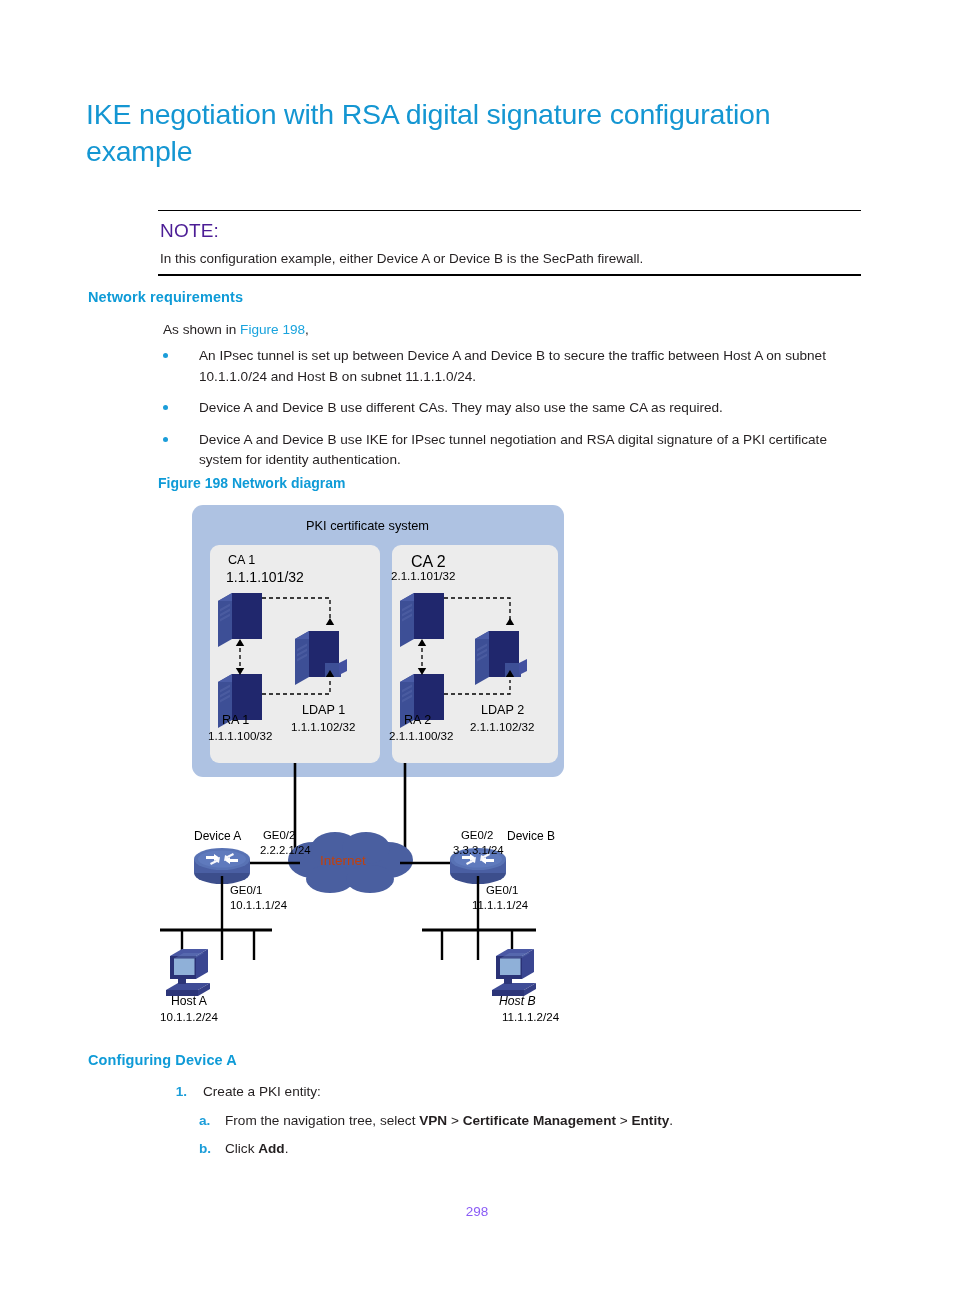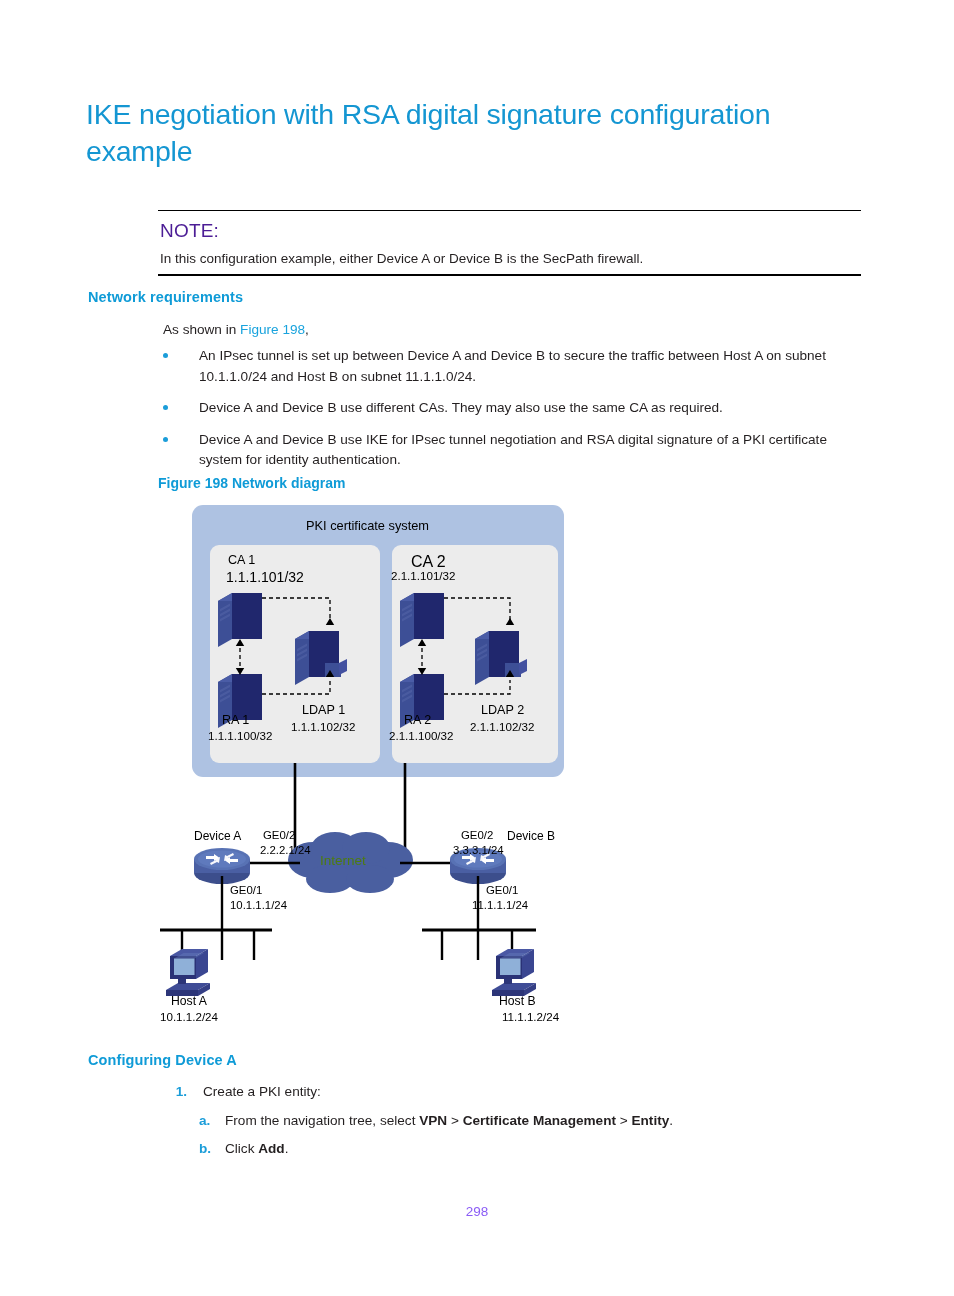--- a/index.html
+++ b/index.html
@@ -366,25 +366,25 @@
     <div class="fig-label" style="left:110px; top:346px; font-size:11.4px;">2.2.2.1/24</div>
     <div class="fig-label" style="left:80px; top:386px; font-size:11.4px;">GE0/1</div>
     <div class="fig-label" style="left:80px; top:401px; font-size:11.4px;">10.1.1.1/24</div>
 
     <div class="fig-label" style="left:357px; top:331px; font-size:12px;">Device B</div>
     <div class="fig-label" style="left:311px; top:331px; font-size:11.4px;">GE0/2</div>
     <div class="fig-label" style="left:303px; top:346px; font-size:11.4px;">3.3.3.1/24</div>
     <div class="fig-label" style="left:336px; top:386px; font-size:11.4px;">GE0/1</div>
     <div class="fig-label" style="left:322px; top:401px; font-size:11.4px;">11.1.1.1/24</div>
 
-    <div class="fig-label" style="left:170px; top:355px; font-size:13.5px; color:#4d7c0f;">Internet</div>
+    <div class="fig-label" style="left:170px; top:355px; font-size:13.5px; color:#c2410c;">Internet</div>
 
     <div class="fig-label" style="left:21px; top:496px; font-size:12.2px;">Host A</div>
     <div class="fig-label" style="left:10px; top:512px; font-size:11.6px;">10.1.1.2/24</div>
-    <div class="fig-label" style="left:349px; top:496px; font-size:12.2px;">Host B</div>
+    <div class="fig-label" style="left:349px; top:496px; font-size:12.2px;font-style:italic;">Host B</div>
     <div class="fig-label" style="left:352px; top:512px; font-size:11.6px;">11.1.1.2/24</div>
   </div>
 
   <div class="h2 h2-config">Configuring Device A</div>
 
   <div class="steps">
     <div class="step-row">
       <span class="step-num">1.</span>
       <span>Create a PKI entity:</span>
     </div>

